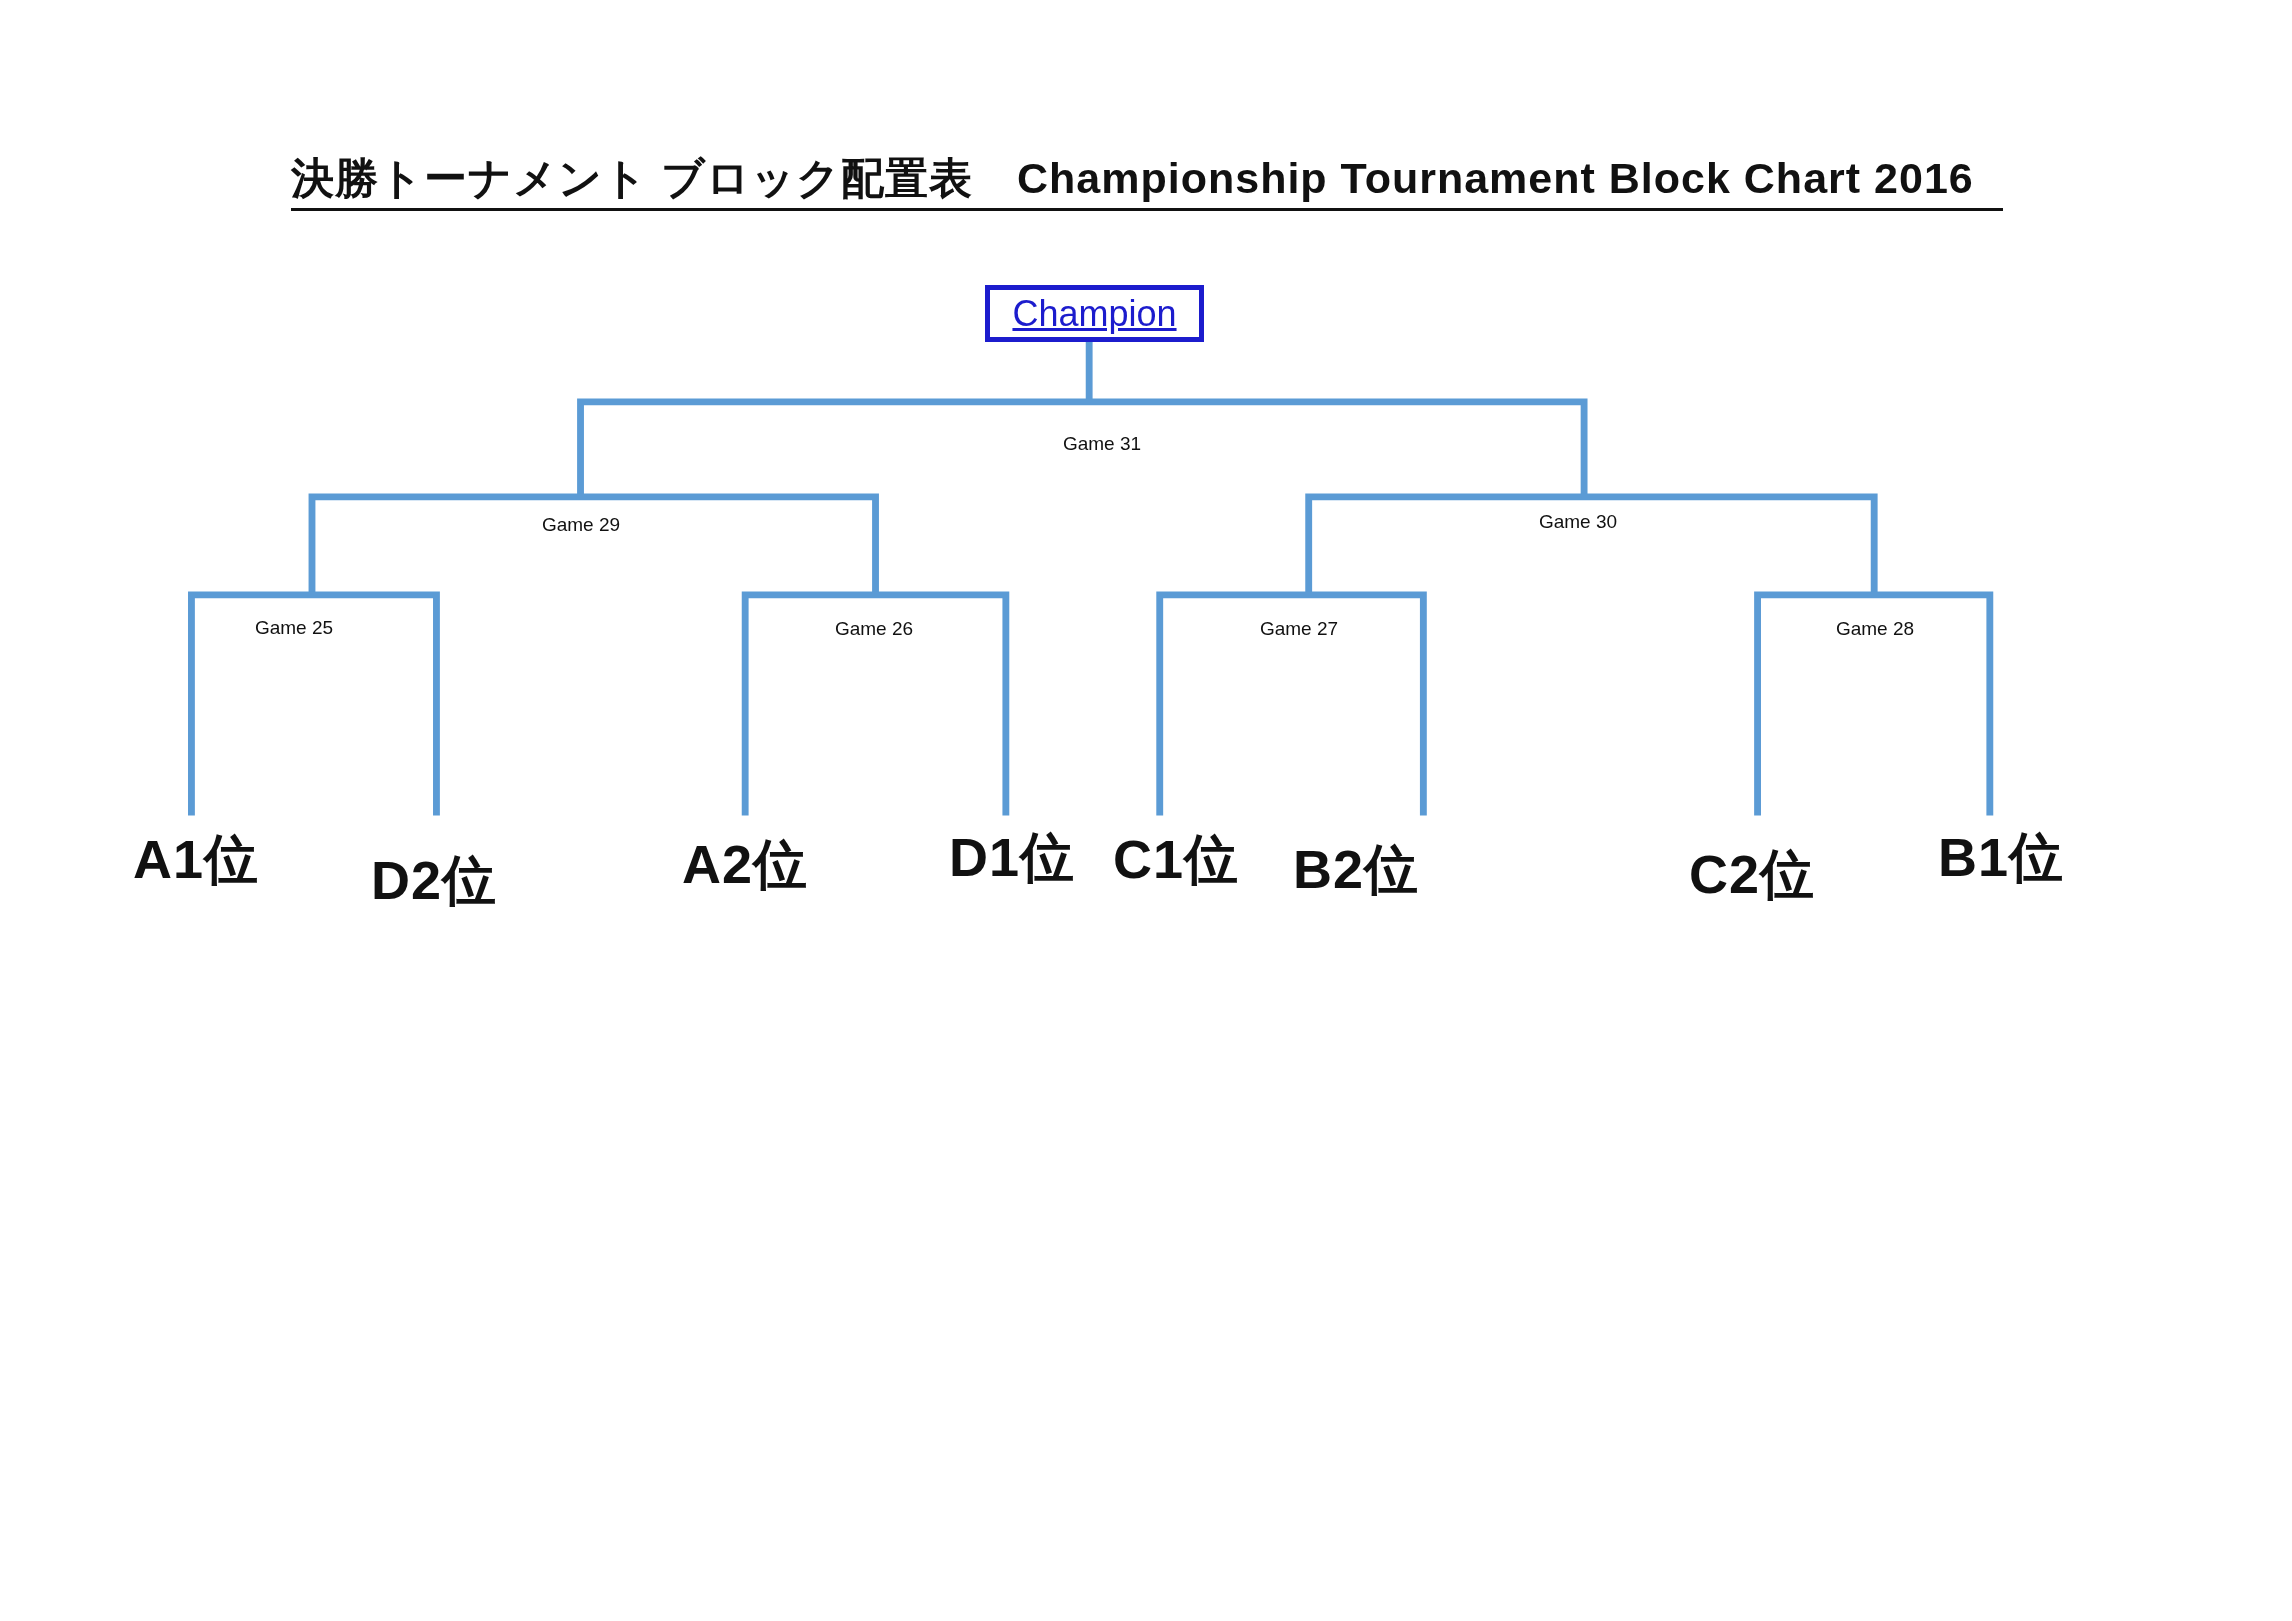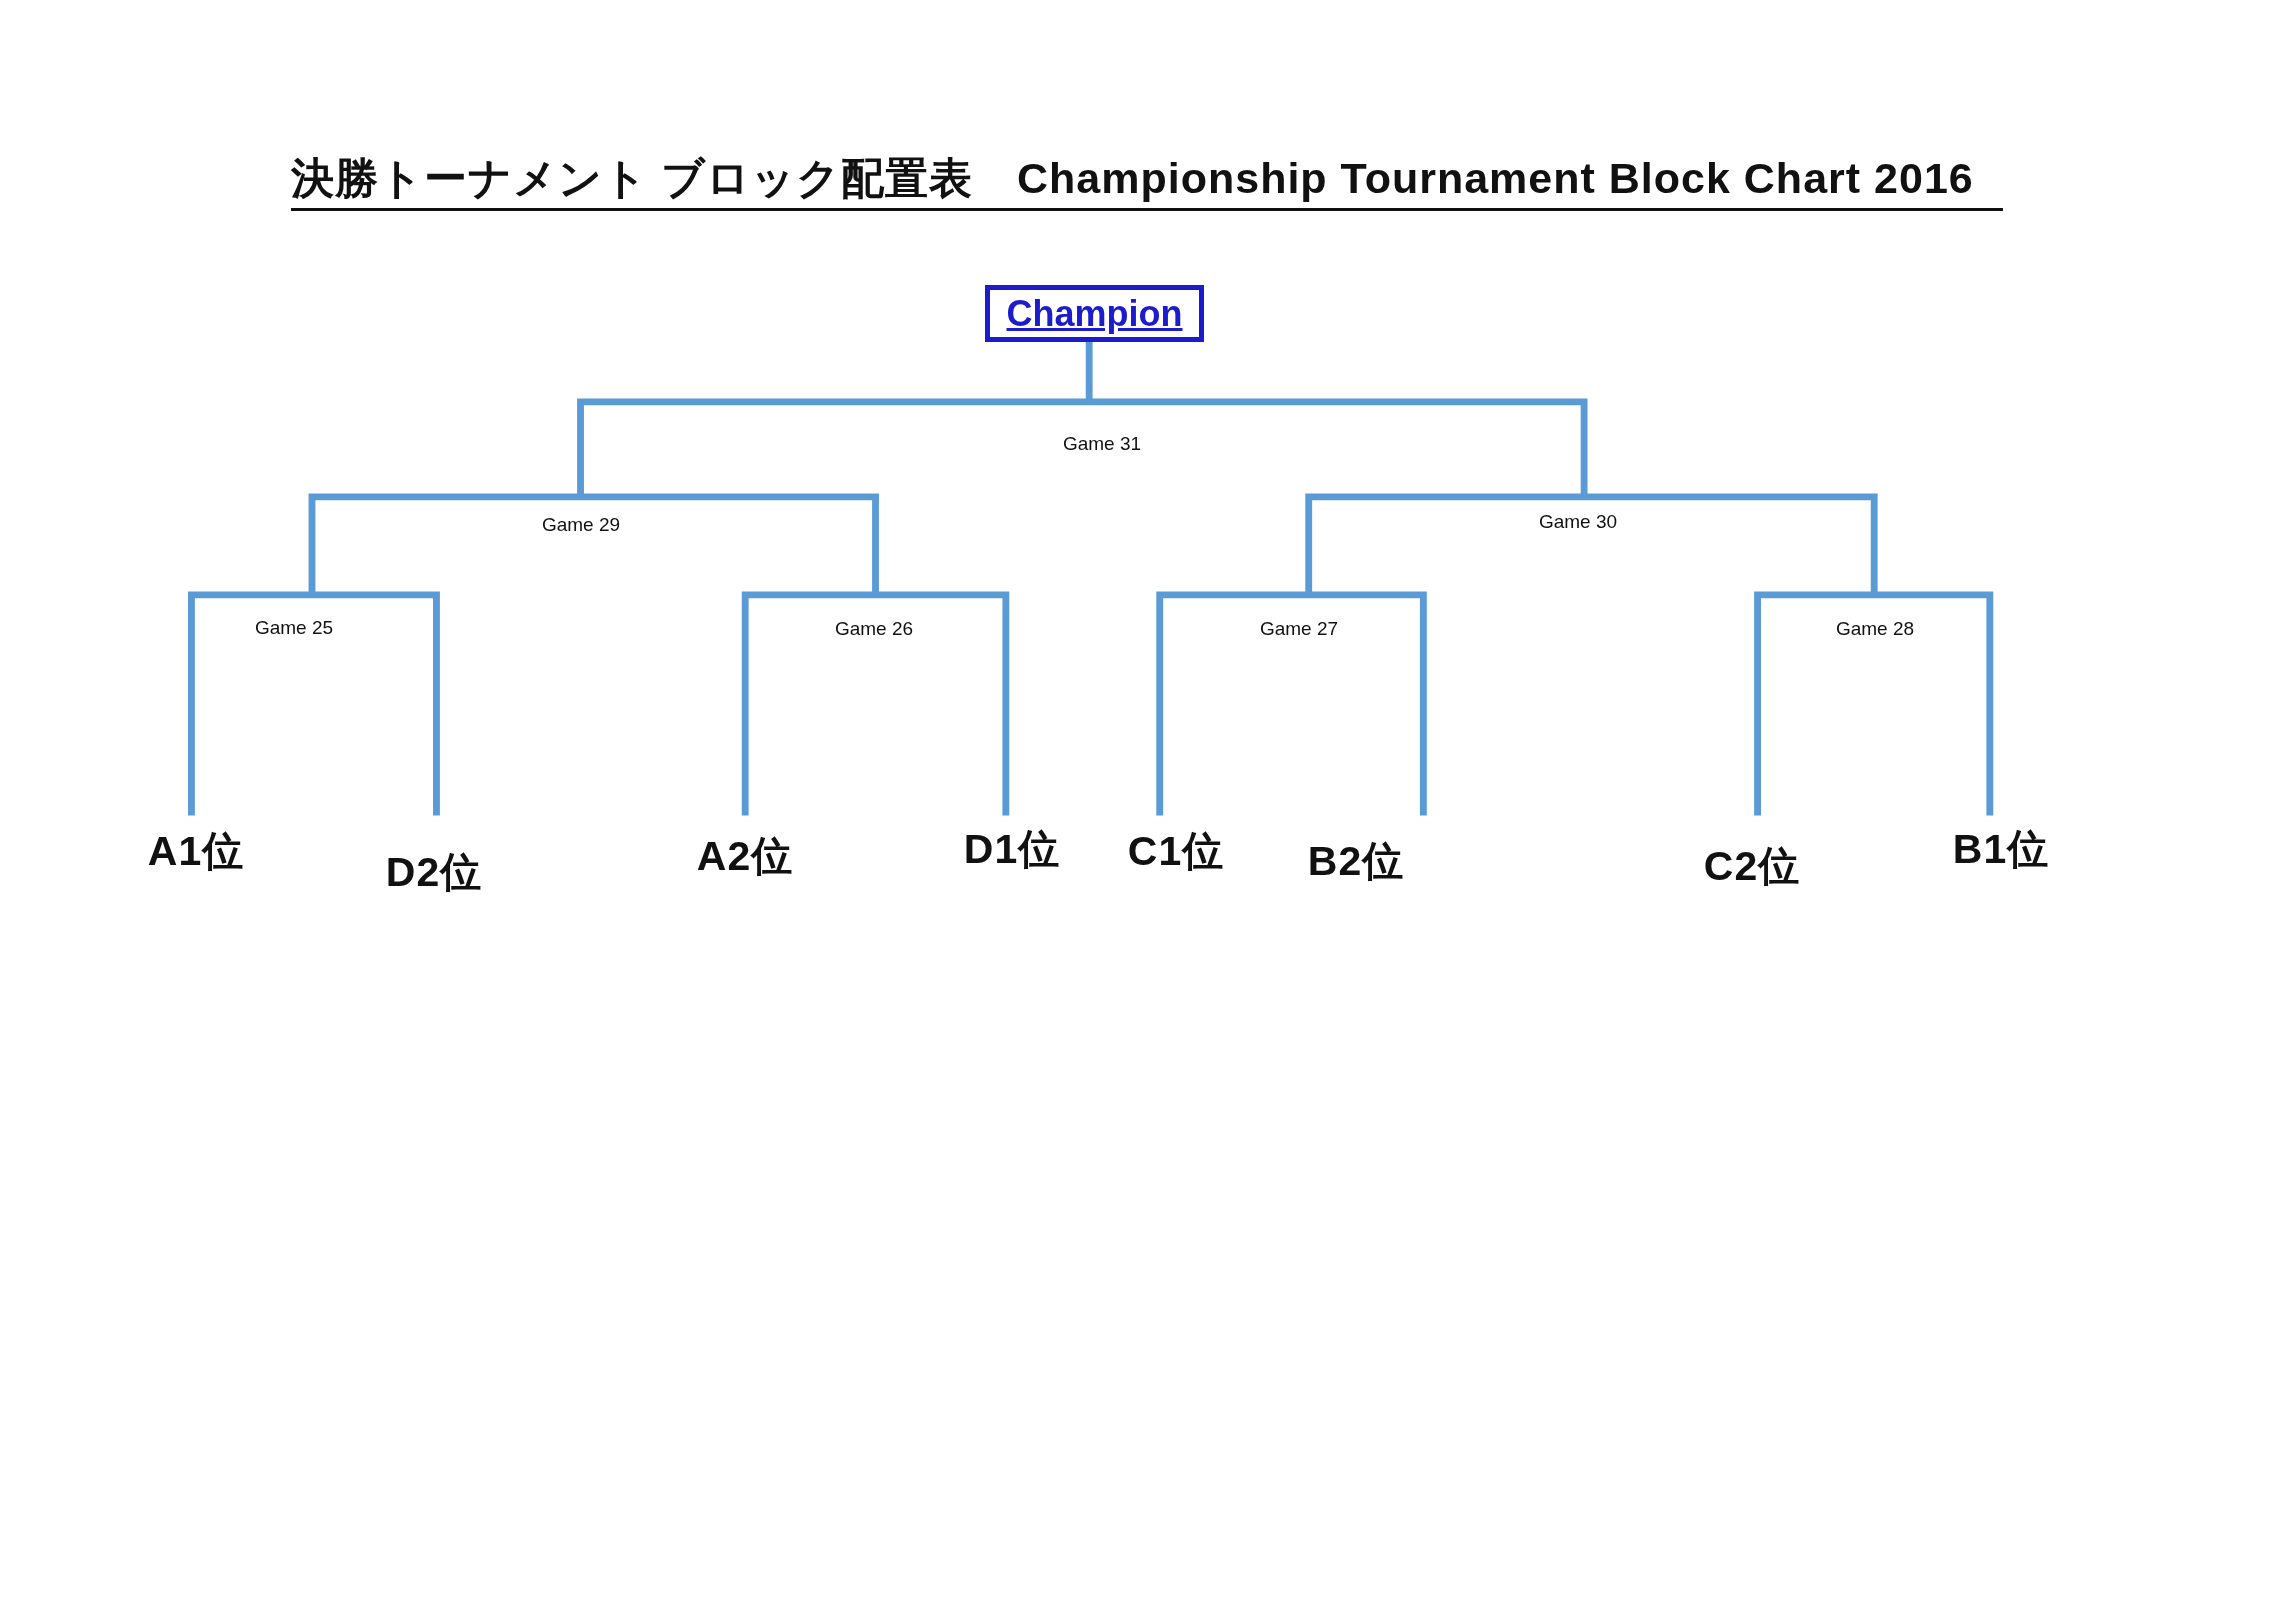--- a/index.html
+++ b/index.html
@@ -56,21 +56,21 @@
     width: 219px;
     height: 57px;
     border: 5.9px solid var(--champion-color);
     background: #ffffff;
     display: flex;
     align-items: center;
     justify-content: center;
   }
   .champion-label {
     font-size: 36px;
-    font-weight: bold;
+    font-weight: normal;
     color: var(--champion-color);
     text-decoration: underline;
     white-space: nowrap;
   }
 
   .game-label {
     position: absolute;
     transform: translateX(-50%);
     font-size: 19px;
     color: var(--text-color);
@@ -80,21 +80,21 @@
   .g26 { left: 874px;  top: 618px; }
   .g27 { left: 1299px; top: 618px; }
   .g28 { left: 1875px; top: 618px; }
   .g29 { left: 581px;  top: 514px; }
   .g30 { left: 1578px; top: 511px; }
   .g31 { left: 1102px; top: 433px; }
 
   .seed-label {
     position: absolute;
     transform: translateX(-50%);
-    font-size: 41px;
+    font-size: 54px;
     font-weight: bold;
     color: var(--text-color);
     white-space: nowrap;
     letter-spacing: 1px;
   }
   .s0 { left: 196px;  top: 824px; }
   .s1 { left: 434px;  top: 845px; }
   .s2 { left: 745px;  top: 829px; }
   .s3 { left: 1012px; top: 822px; }
   .s4 { left: 1176px; top: 824px; }

